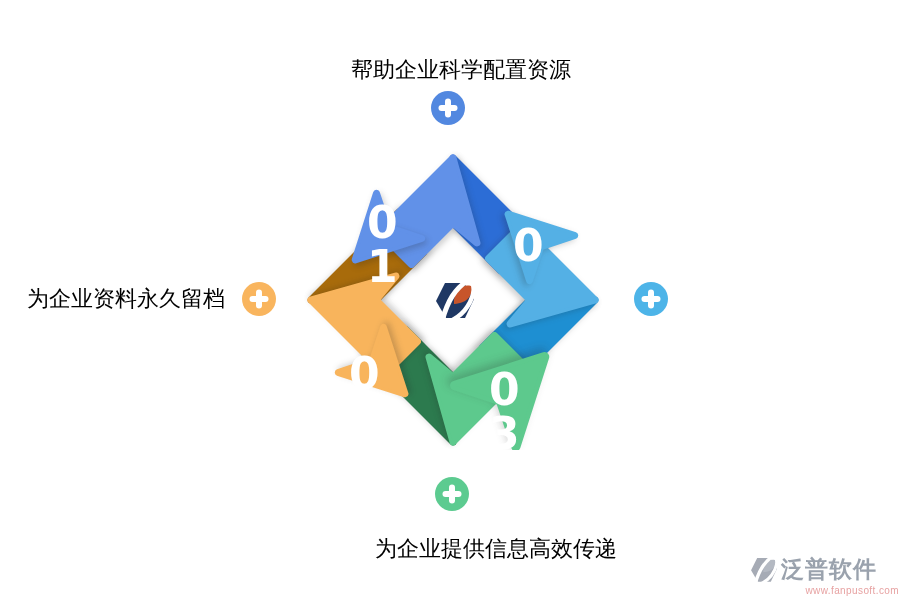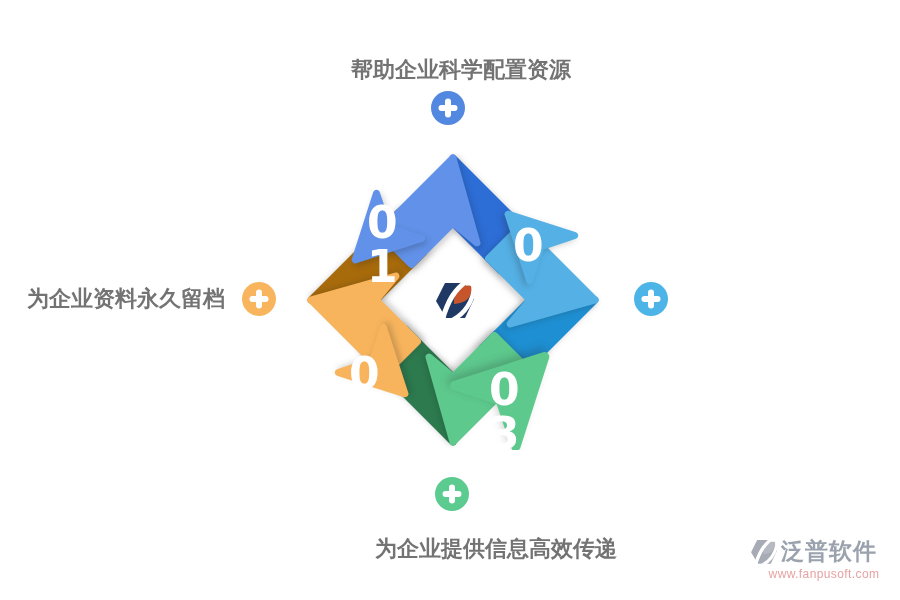--- a/index.html
+++ b/index.html
@@ -1,19 +1,19 @@
 <!DOCTYPE html>
 <html><head>
 <meta charset="utf-8">
 <style>
   html,body{margin:0;padding:0;background:#fff}
   .stage{position:relative;width:900px;height:600px;background:#fff;overflow:hidden;
          font-family:"Liberation Sans","DejaVu Sans",sans-serif}
-  .step-label{position:absolute;font-weight:bold;font-size:22px;line-height:24px;
-              color:#737373;white-space:nowrap}
+  .step-label{position:absolute;font-weight:normal;font-size:22px;line-height:24px;
+              color:#000000;white-space:nowrap}
   #label-top{left:343px;top:58px;width:236px;text-align:center}
   #label-right{left:677px;top:287px}
   #label-bottom{left:357px;top:537px;width:260px;text-align:right}
   #label-left{left:5px;top:287px;width:220px;text-align:right}
   .plus{position:absolute;width:34px;height:34px;border-radius:50%}
   .plus::before,.plus::after{content:"";position:absolute;left:50%;top:50%;
       transform:translate(-50%,-50%);background:#fff;border-radius:3px}
   .plus::before{width:19px;height:6px}
   .plus::after{width:6px;height:19px}
   #plus-top{left:431px;top:91px}
@@ -28,24 +28,24 @@
   .digits span{display:block}
   .d-hidden{visibility:hidden}
   #digits-1{left:367px;top:201px}
   #digits-2{left:513px;top:224px}
   #digits-3{left:489px;top:368px}
   #digits-4{left:349px;top:352px}
   #center-logo{position:absolute;left:433px;top:276px}
   .logo-main{fill:var(--logoMain)}
   .logo-accent{fill:var(--logoAccent)}
   .logo-gap{fill:none;stroke:#fff}
-  #watermark{position:absolute;left:749px;top:535px;width:150px}
+  #watermark{position:absolute;left:749px;top:553px;width:150px}
   .wm-row{display:flex;align-items:center;gap:2px}
   #wm-brand{font-size:23px;font-weight:bold;letter-spacing:1px;color:#9aa2ad}
-  #wm-url{font-size:12px;color:#e7a2a2;text-align:center;margin-top:-1px;letter-spacing:.4px}
+  #wm-url{font-size:10px;color:#e7a2a2;text-align:right;margin-top:-1px;letter-spacing:.4px}
 </style>
 </head>
 <body>
 
 <div class="stage" style="background: rgb(255, 255, 255);">
 
   <svg width="0" height="0" style="position:absolute" aria-hidden="true">
     <defs>
       <symbol id="fanpu-logo" viewBox="0 0 44 48">
         <path class="logo-main" d="M3,25 L12,7 L31,7 L41,23 L32,42 L13,42 Z"></path>

